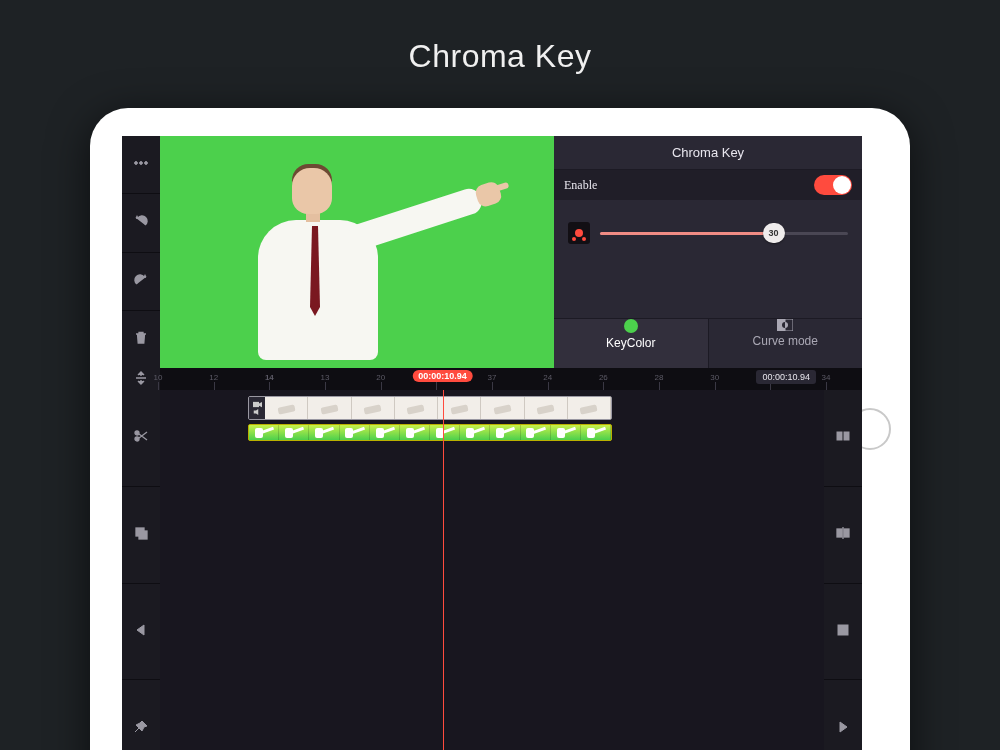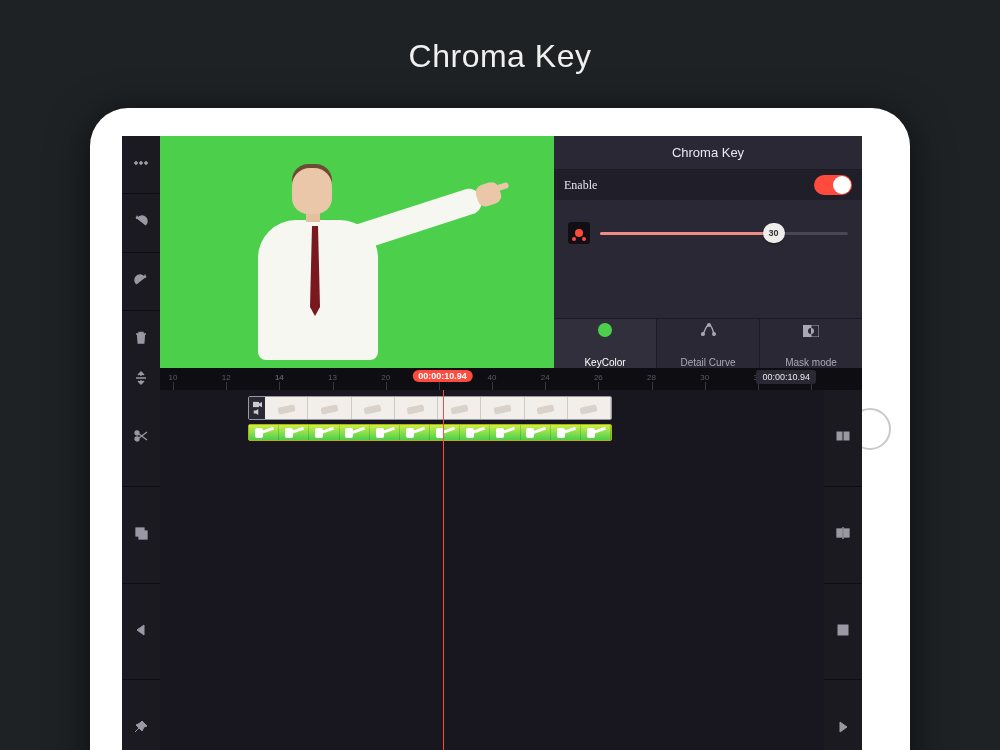--- a/index.html
+++ b/index.html
@@ -196,34 +196,34 @@
   display:flex;align-items:center;justify-content:center;
   transform:translateX(-50%);
   box-shadow:0 1px 2px rgba(0,0,0,.4);
 }
 .mode-tabs {
   display:flex; height:50px;
   border-top:1px solid #1c1a24;
 }
 .mode-tab {
   flex:1;display:flex;flex-direction:column;
-  align-items:center;justify-content:flex-end;gap:20px;
-  font-size:10px;color:#aaa8b4;cursor:pointer;
+  align-items:center;justify-content:flex-start;gap:3px;
+  font-size:12px;color:#aaa8b4;cursor:pointer;
   border-right:1px solid #1c1a24;
 }
 .mode-tab:last-child{border-right:none}
 .mode-tab.active{color:#fff;background:#322f3c}
 .mode-ico{width:14px;height:14px;border-radius:50%}
 
 
 .ruler-row{
   height:22px; background:#0e0d12;
   display:flex;align-items:flex-start;
   position:relative;
-  padding:0 51px;
+  padding:0 36px;
 }
 .ruler{flex:1;position:relative;height:100%}
 .tick{position:absolute;bottom:0;width:1px;height:5px;background:#3a3844}
 .tick.big{height:8px}
 .tick-lbl{position:absolute;bottom:8px;font-size:8px;color:#5c5a66;transform:translateX(-50%)}
 .playhead-badge{
   position:absolute;top:2px;
   transform:translateX(-50%);
   background:#ff4b3e;color:#fff;
   font-size:9px;font-weight:600;
@@ -357,36 +357,27 @@
               </div>
             </div>
           </div>
 
         <div class="mode-tabs" id="mode-tabs">
             <div class="mode-tab active">
               <div class="mode-ico" style="background:#4cd04c"></div>
               <span>KeyColor</span>
             </div>
             <div class="mode-tab">
-              <svg width="16" height="14" viewBox="0 0 16 14" fill="none" stroke="#aaa8b4" stroke-width="1.4">
-                <path d="M1 12C5 12 5 2 9 2s4 10 6 10"></path>
-                <circle cx="3" cy="11" r="1.3" fill="#aaa8b4"></circle>
-                <circle cx="9" cy="2" r="1.3" fill="#aaa8b4"></circle>
-                <circle cx="14" cy="11" r="1.3" fill="#aaa8b4"></circle>
-              </svg>
-              <span>Detail Curve</span>
-            </div>
-            <div class="mode-tab">
               <svg width="16" height="12" viewBox="0 0 16 12">
                 <rect x="0" y="0" width="8" height="12" fill="#aaa8b4"></rect>
                 <rect x="8" y="0" width="8" height="12" fill="#2a2834" stroke="#aaa8b4"></rect>
                 <circle cx="8" cy="6" r="3" fill="#2a2834"></circle>
                 <path d="M8 3a3 3 0 0 1 0 6z" fill="#aaa8b4"></path>
               </svg>
-              <span>Mask mode</span>
+              <span>Curve mode</span>
             </div>
           </div>
       </div>
     </div>
 
     <div class="ruler-row">
       <div class="icon-cell" style="position:absolute;left:0;width:38px;height:100%;border:none;background:#1b1a21">
         <span>
           <svg viewBox="0 0 16 16" fill="none" stroke="#9a98a2" stroke-width="1.4">
               <path d="M8 2v4M8 14v-4M5 5l3-3 3 3M5 11l3 3 3-3M3 8h10"></path>
@@ -400,21 +391,21 @@
           <div class="tick-lbl" style="left: 8.33333%;">12</div>
           <div class="tick big" style="left: 16.6667%;"></div>
           <div class="tick-lbl" style="left: 16.6667%; font-weight: bold;">14</div>
           <div class="tick big" style="left: 25%;"></div>
           <div class="tick-lbl" style="left: 25%;">13</div>
           <div class="tick big" style="left: 33.3333%;"></div>
           <div class="tick-lbl" style="left: 33.3333%;">20</div>
           <div class="tick big" style="left: 41.6667%;"></div>
           <div class="tick-lbl" style="left: 41.6667%;">20</div>
           <div class="tick big" style="left: 50%;"></div>
-          <div class="tick-lbl" style="left: 50%;">40</div>
+          <div class="tick-lbl" style="left: 50%;">37</div>
           <div class="tick big" style="left: 58.3333%;"></div>
           <div class="tick-lbl" style="left: 58.3333%;">24</div>
           <div class="tick big" style="left: 66.6667%;"></div>
           <div class="tick-lbl" style="left: 66.6667%; margin-top: 28px;">26</div>
           <div class="tick big" style="left: 75%;"></div>
           <div class="tick-lbl" style="left: 75%;">28</div>
           <div class="tick big" style="left: 83.3333%;"></div>
           <div class="tick-lbl" style="left: 83.3333%;">30</div>
           <div class="tick big" style="left: 91.6667%;"></div>
           <div class="tick-lbl" style="left: 91.6667%;">32</div>

